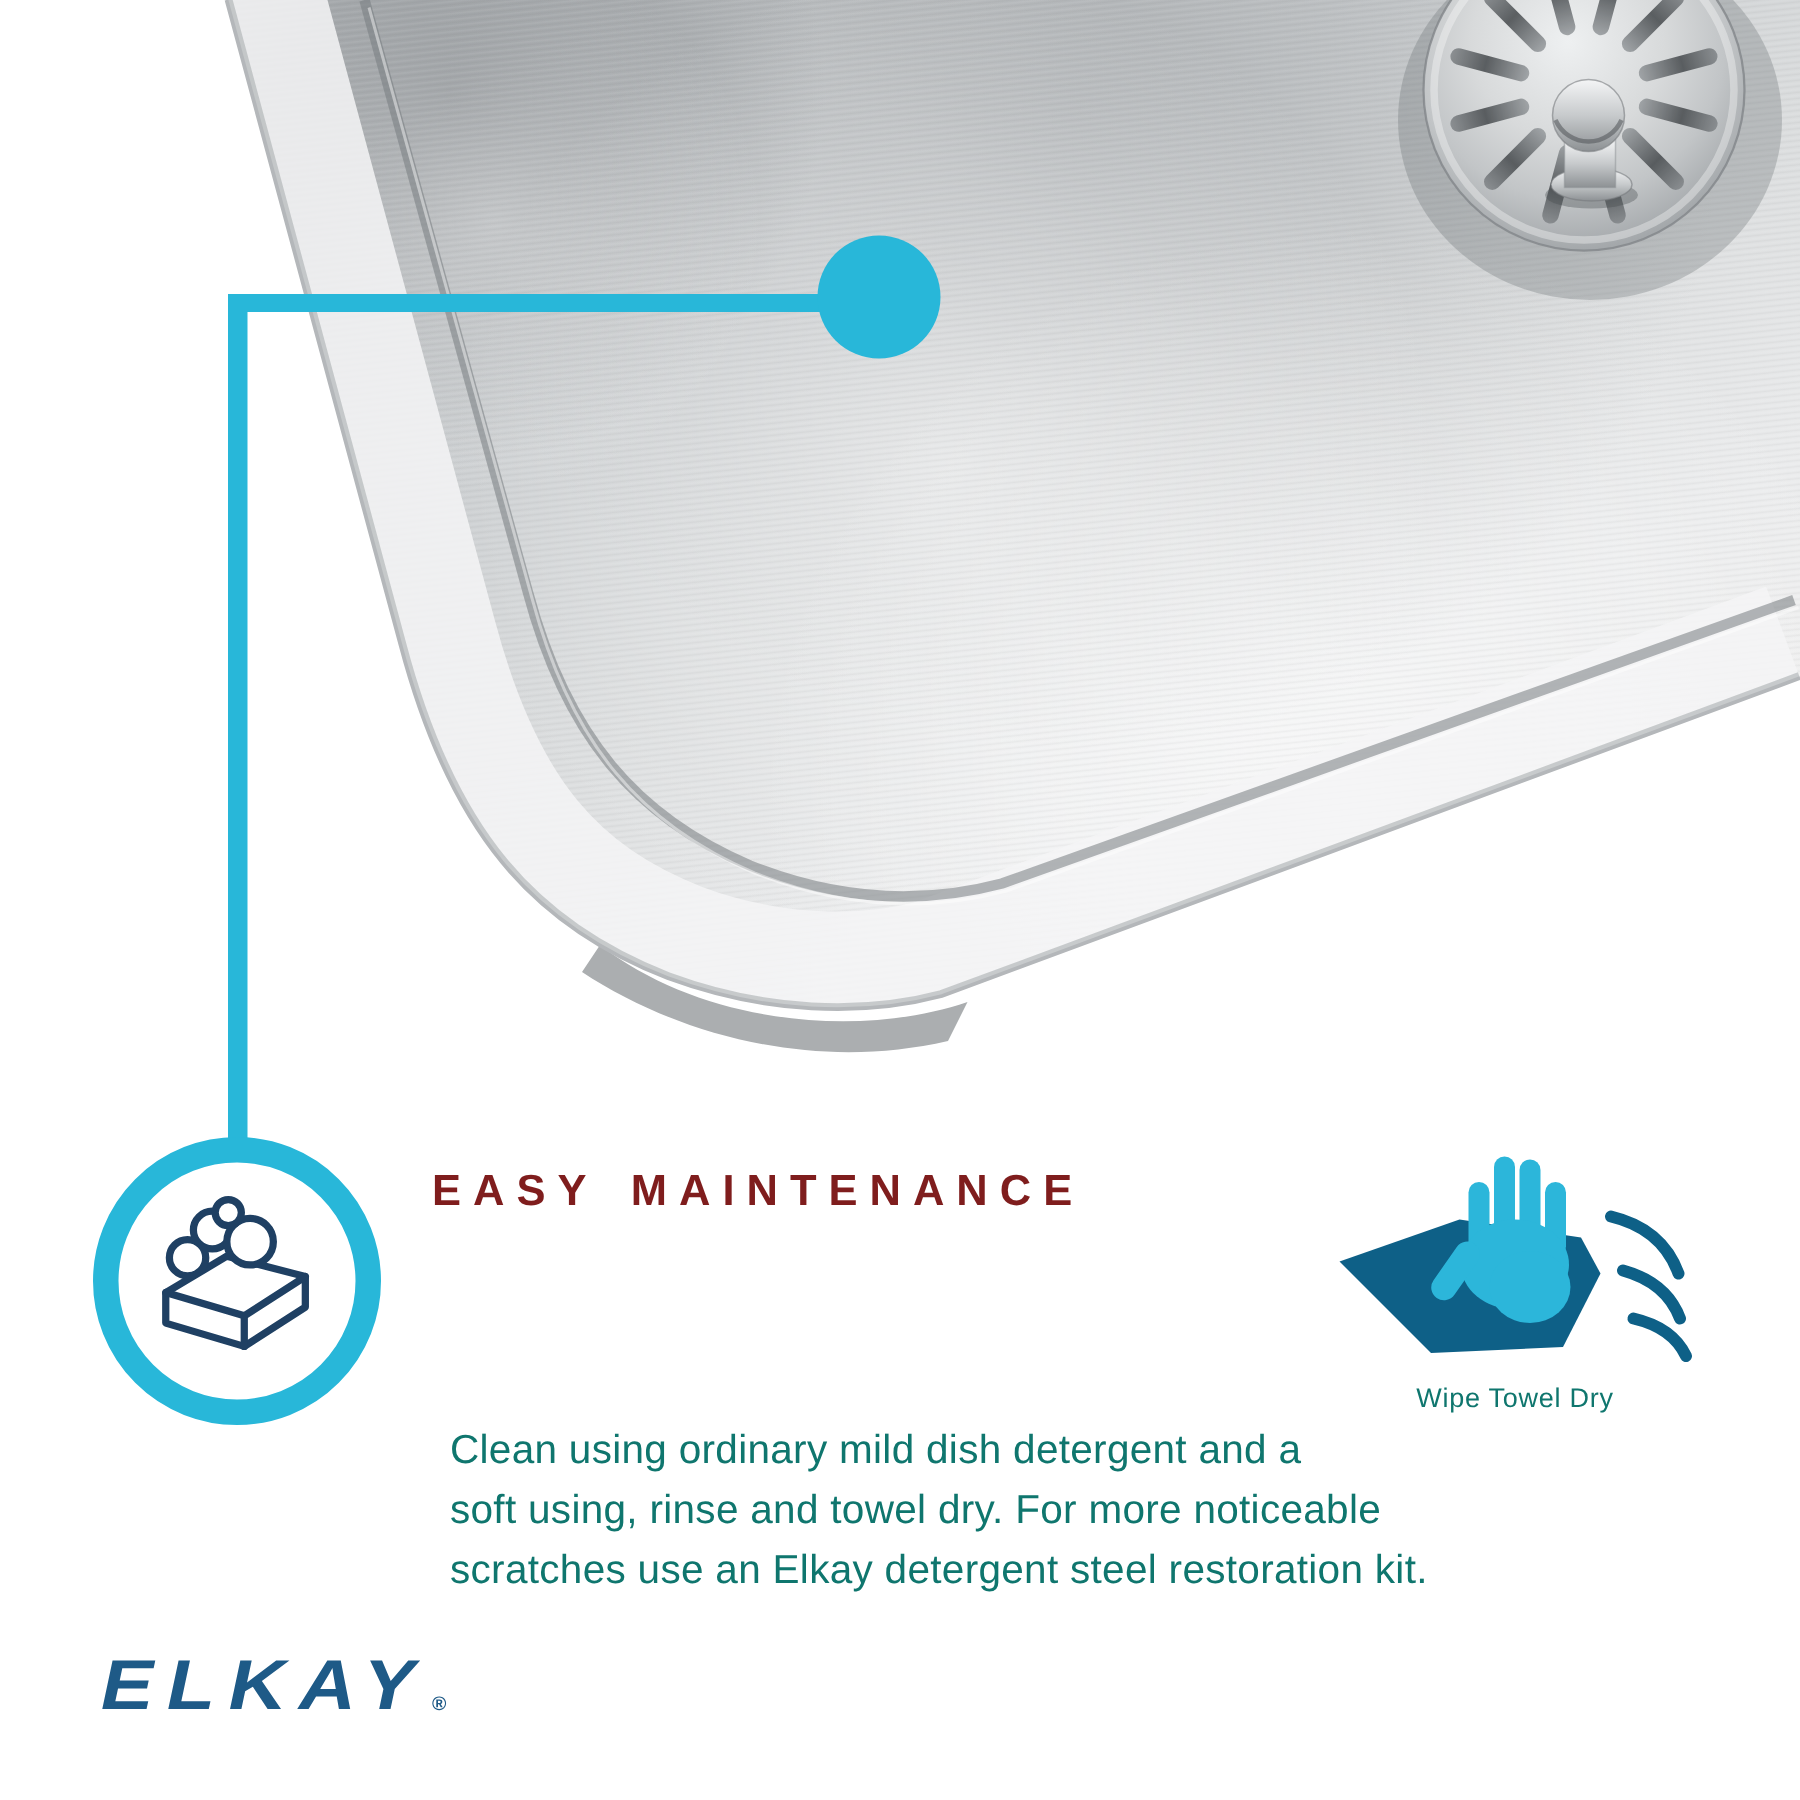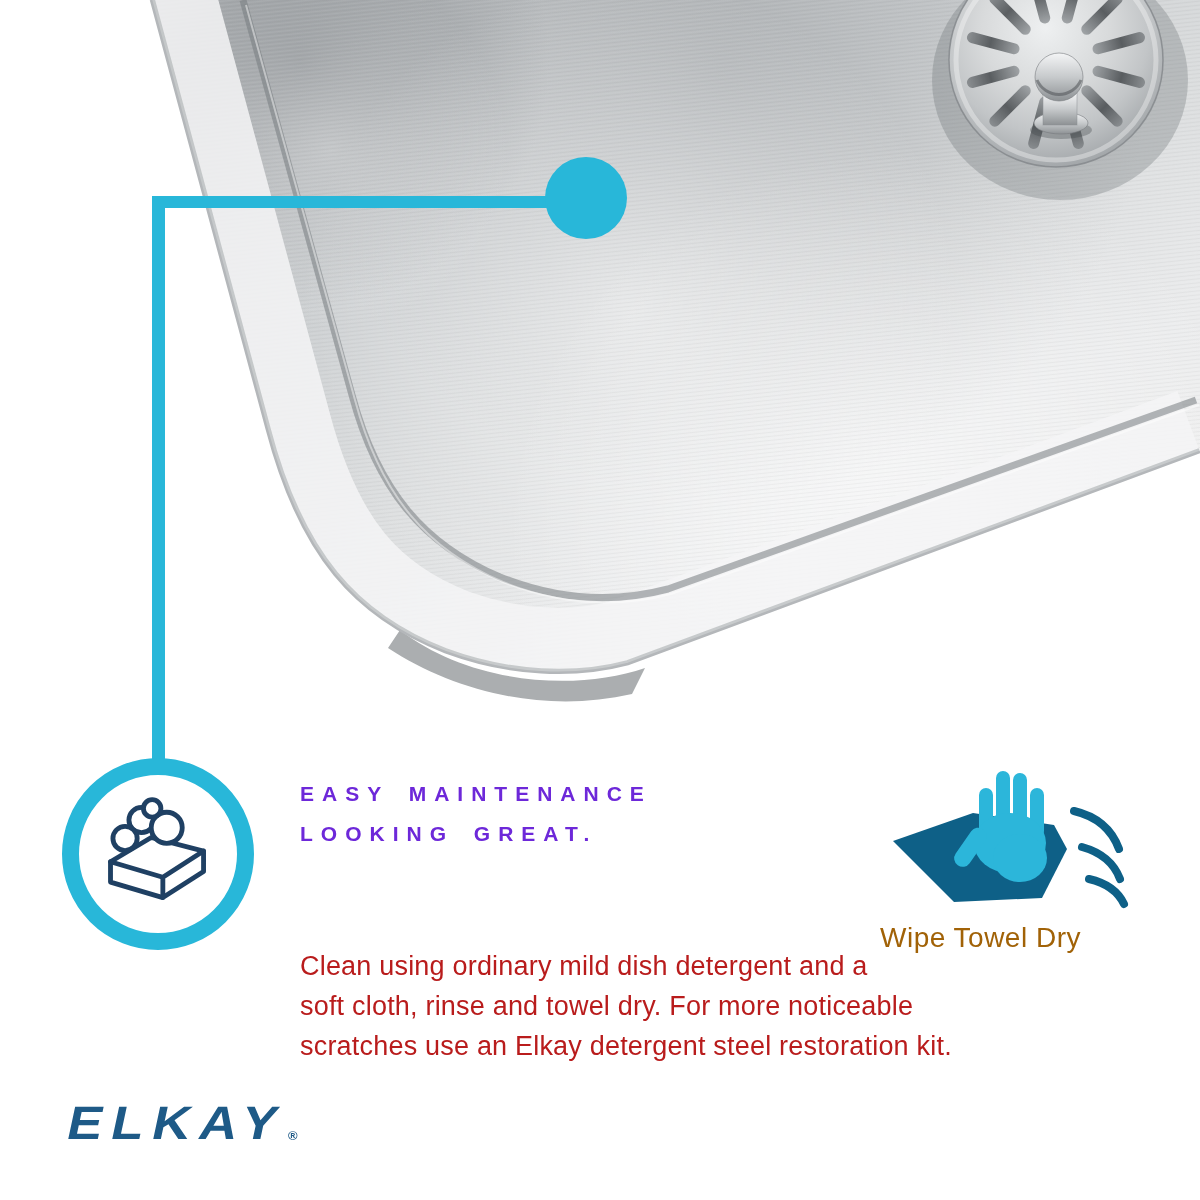--- a/index.html
+++ b/index.html
@@ -12,31 +12,31 @@
 
   
   .callout-dot{left:545px;top:157px;width:82px;height:82px;border-radius:50%;background:#28B7D9;}
   .callout-hline{left:158px;top:196px;width:432px;height:12px;background:#28B7D9;}
   .callout-vline{left:152px;top:196px;width:13px;height:566px;background:#28B7D9;}
   .icon-ring{left:62px;top:758px;width:158px;height:158px;border:17px solid #28B7D9;
              border-radius:50%;background:#ffffff;}
   .soap-svg{left:95px;top:790px;width:126px;height:126px;}
 
   
-  .headline{left:300px;top:774px;width:540px;color:#6d28d9;font-weight:800;
-            font-size:21px;line-height:40px;letter-spacing:8px;word-spacing:6px;}
+  .headline{left:288px;top:774px;width:540px;color:#7f1d1d;font-weight:800;
+            font-size:29px;line-height:40px;letter-spacing:8px;word-spacing:6px;}
   .headline span{display:block;white-space:nowrap;}
-  .bodytext{left:300px;top:946px;width:620px;color:#b91c1c;font-weight:400;
+  .bodytext{left:300px;top:946px;width:620px;color:#0f766e;font-weight:400;
             font-size:27px;line-height:40px;letter-spacing:0.2px;}
   .bodytext span{display:block;white-space:nowrap;}
 
   
   .wipe-svg{left:878px;top:763px;width:255px;height:150px;}
-  .wipe-label{left:880px;top:922px;width:260px;color:#a16207;
-              font-size:28px;letter-spacing:0.5px;}
+  .wipe-label{left:880px;top:922px;width:260px;text-align:center;color:#0f766e;
+              font-size:18px;letter-spacing:0.5px;}
 
   
   .logo{left:64px;top:1104px;font-size:47px;line-height:38px;font-weight:800;
         color:#1E5A87;letter-spacing:8px;transform:skewX(-12deg) scaleX(1.12);
         transform-origin:0 100%;white-space:nowrap;}
   .logo-reg{left:288px;top:1128px;font-size:13px;color:#1E5A87;font-weight:700;}
 </style>
 </head>
 <body>
 
@@ -155,26 +155,25 @@
     <path d="M16,74 L70,90 L112,63 M70,90 L70,111" fill="none"></path>
     <circle cx="48" cy="31" r="13"></circle>
     <circle cx="74" cy="39" r="16"></circle>
     <circle cx="31" cy="50" r="12.5"></circle>
     <circle cx="59" cy="19" r="9"></circle>
   </g>
 </svg>
 
 <div class="abs headline">
   <span>EASY MAINTENANCE</span>
-  <span>LOOKING GREAT.</span>
 </div>
 
 <div class="abs bodytext">
   <span>Clean using ordinary mild dish detergent and a</span>
-  <span>soft cloth, rinse and towel dry. For more noticeable</span>
+  <span>soft using, rinse and towel dry. For more noticeable</span>
   <span>scratches use an Elkay detergent steel restoration kit.</span>
 </div>
 
 <svg class="abs wipe-svg" viewBox="0 0 255 150">
   <path d="M15,78 L95,50 L176,62 L189,86 L164,135 L76,139 Z" fill="#0E6087"></path>
   <g fill="#2CB6DA">
     <rect x="101" y="25" width="14" height="50" rx="7"></rect>
     <rect x="118" y="8" width="14" height="62" rx="7"></rect>
     <rect x="135" y="10" width="14" height="62" rx="7"></rect>
     <rect x="152" y="25" width="14" height="50" rx="7"></rect>

